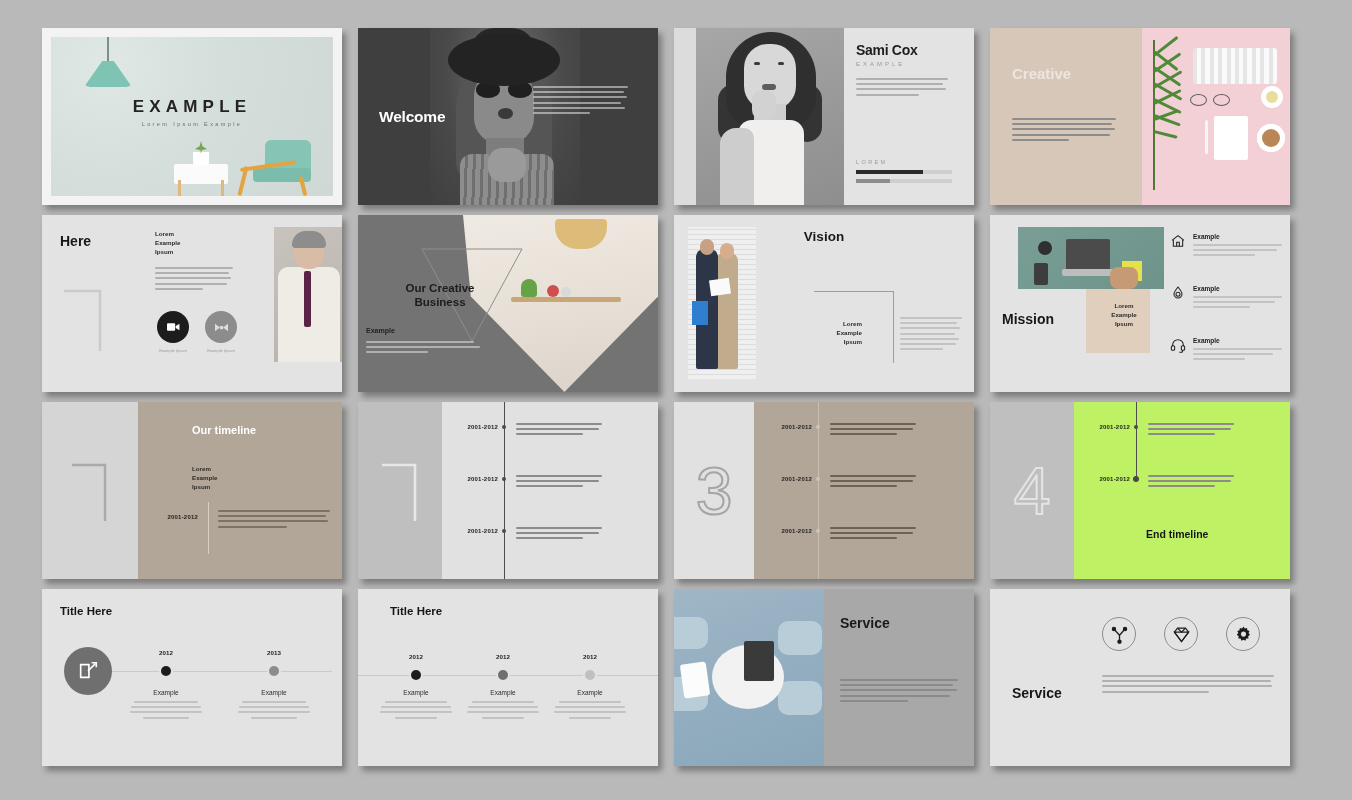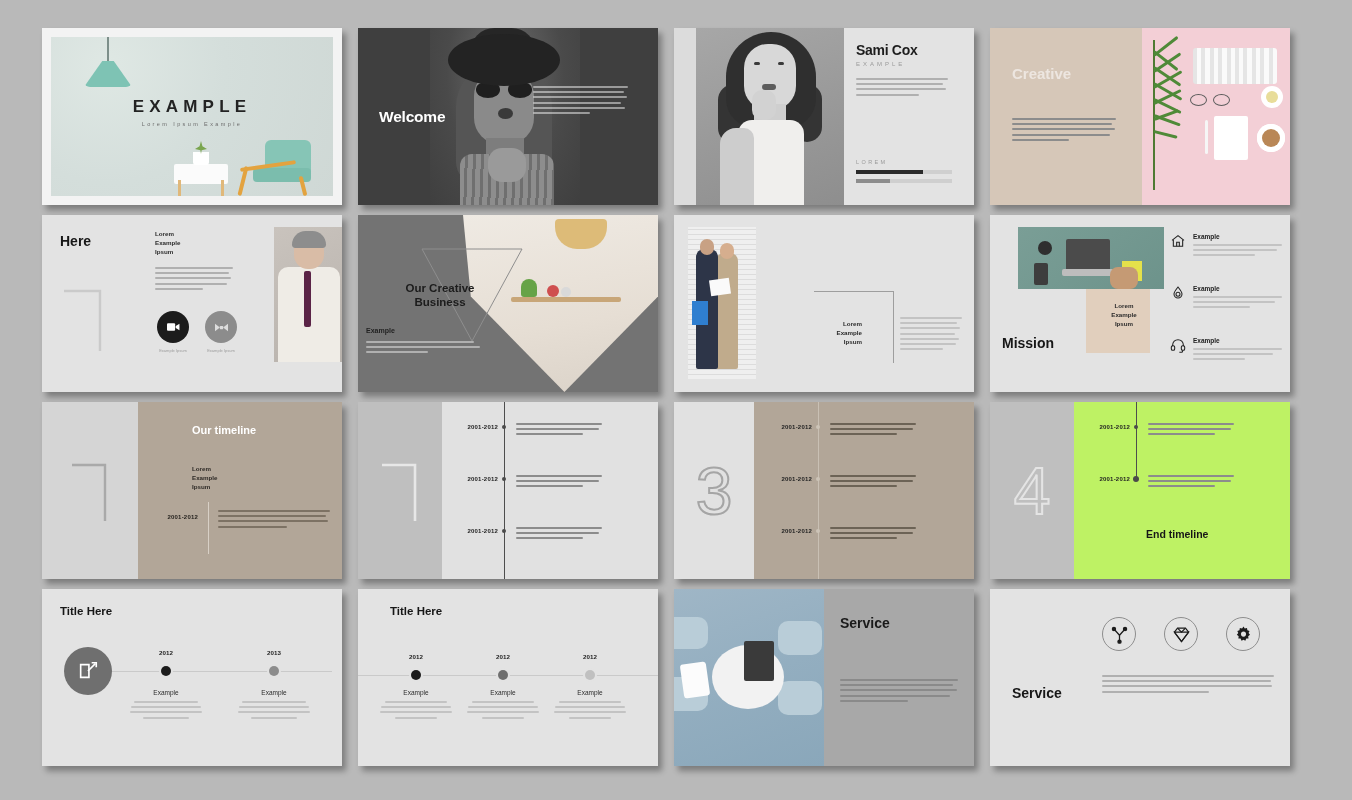--- a/index.html
+++ b/index.html
@@ -165,21 +165,21 @@
   
   .s8-photo { position:absolute; left:28px; top:12px; width:146px; height:62px;
      background:linear-gradient(140deg,#7a9e96 0%,#6d938b 100%);}
   .s8-lap { position:absolute; left:48px; top:12px; width:44px; height:34px; background:#4b4b4b; border-radius:2px;}
   .s8-lap::after{content:"";position:absolute;left:-4px;top:30px;width:52px;height:7px;background:#bdbdbd;border-radius:2px;}
   .s8-ph { position:absolute; left:16px; top:36px; width:14px; height:22px; background:#3d3d3d; border-radius:2px;}
   .s8-note { position:absolute; left:104px; top:34px; width:20px; height:20px; background:#e4e14b;}
   .s8-cup { position:absolute; left:20px; top:14px; width:14px; height:14px; background:#2f2f2f; border-radius:50%;}
   .s8-hand { position:absolute; left:92px; top:40px; width:28px; height:22px; background:#c59a74; border-radius:8px;}
   .s8-beige { position:absolute; left:96px; top:72px; width:64px; height:66px; background:#e1cfbd;}
-  .s8-title { position:absolute; left:12px; top:96px; font-size:14px; font-weight:700; color:#171717;margin-top:24px;}
+  .s8-title { position:absolute; left:12px; top:96px; font-size:14px; font-weight:700; color:#171717;}
   .s8-lbl { position:absolute; left:110px; top:86px; width:48px; text-align:center;
      font-size:6.2px; font-weight:700; color:#2b2b2b; line-height:9px;}
   .s8-item { position:absolute; left:180px; width:112px; display:flex; gap:7px;}
   .s8-icon { width:16px; height:16px; flex:0 0 16px; }
   .s8-h { font-size:6.5px; font-weight:700; color:#222; margin-bottom:4px;}
 
   
   .t-left { position:absolute; left:0; top:0; width:96px; height:100%; }
   .t-right { position:absolute; left:96px; top:0; right:0; bottom:0; }
   .t-num { position:absolute; left:50%; top:50%; transform:translate(-50%,-50%); }
@@ -428,20 +428,21 @@
   <div class="cell">
     <div class="slide">
       <div class="s7-photo">
         <div class="s7-p2"></div>
           <div class="s7-p2h"></div>
         <div class="s7-p1"></div>
           <div class="s7-p1h"></div>
         <div class="s7-paper"></div>
           <div class="s7-folder"></div>
       </div>
+      <div class="s7-title">Vision</div>
       <div class="s7-bracket"></div>
       <div class="s7-lbl">
         <div>Lorem</div>
         <div>Example</div>
         <div>Ipsum</div>
       </div>
       <div class="s7-txt">
         <div class="lorem-line lite" style="width:100%"></div>
         <div class="lorem-line lite" style="width:92%"></div>
         <div class="lorem-line lite" style="width:97%"></div>

